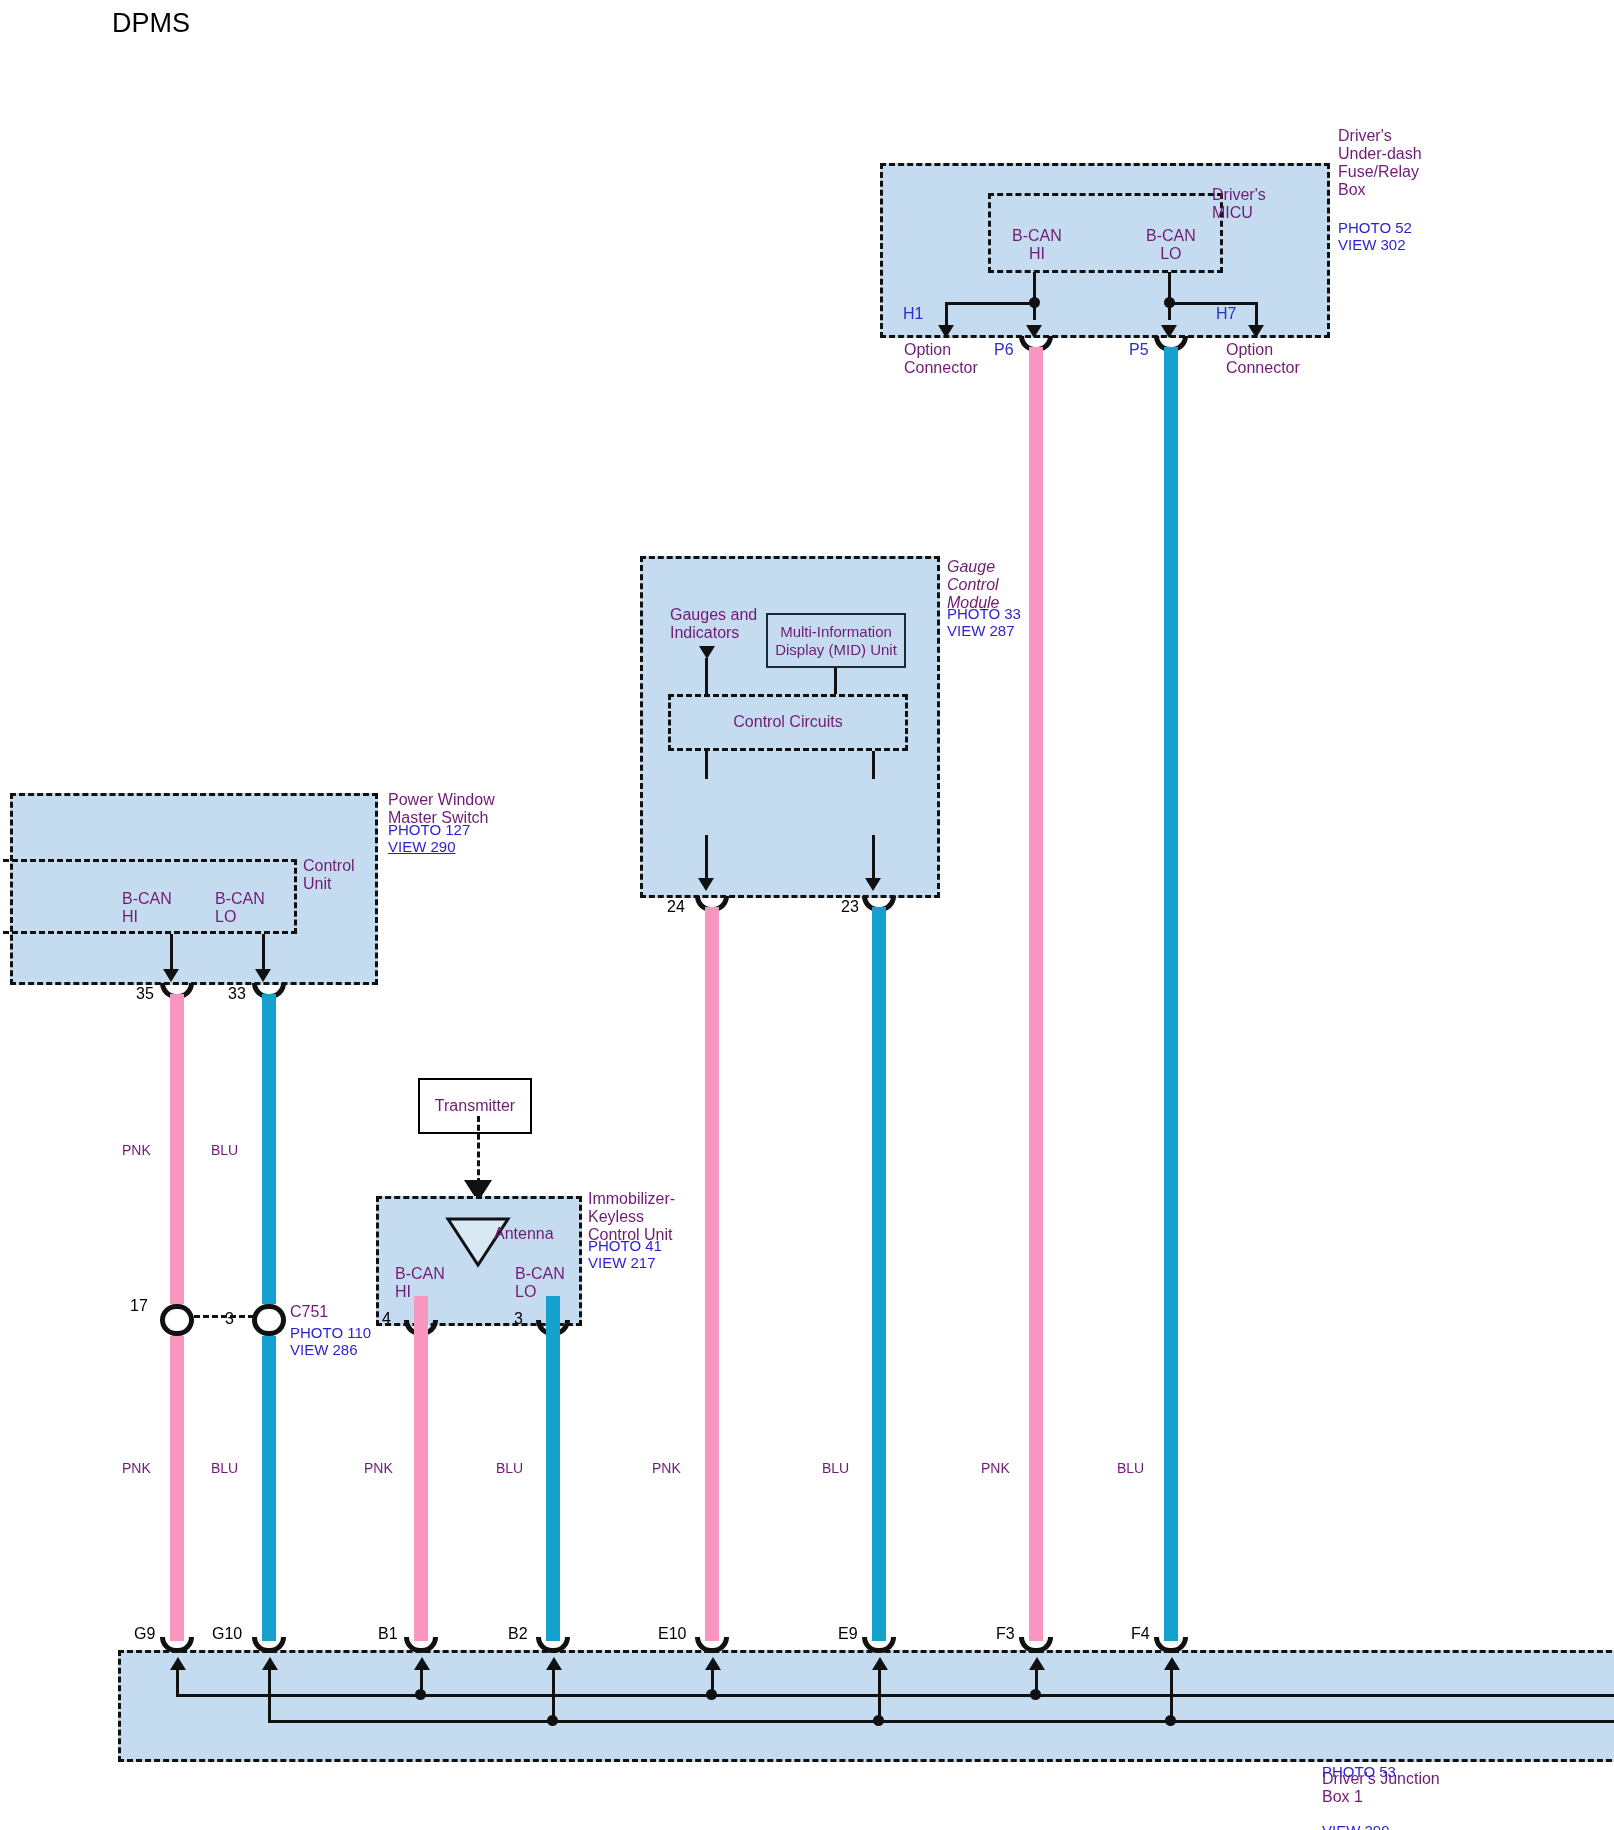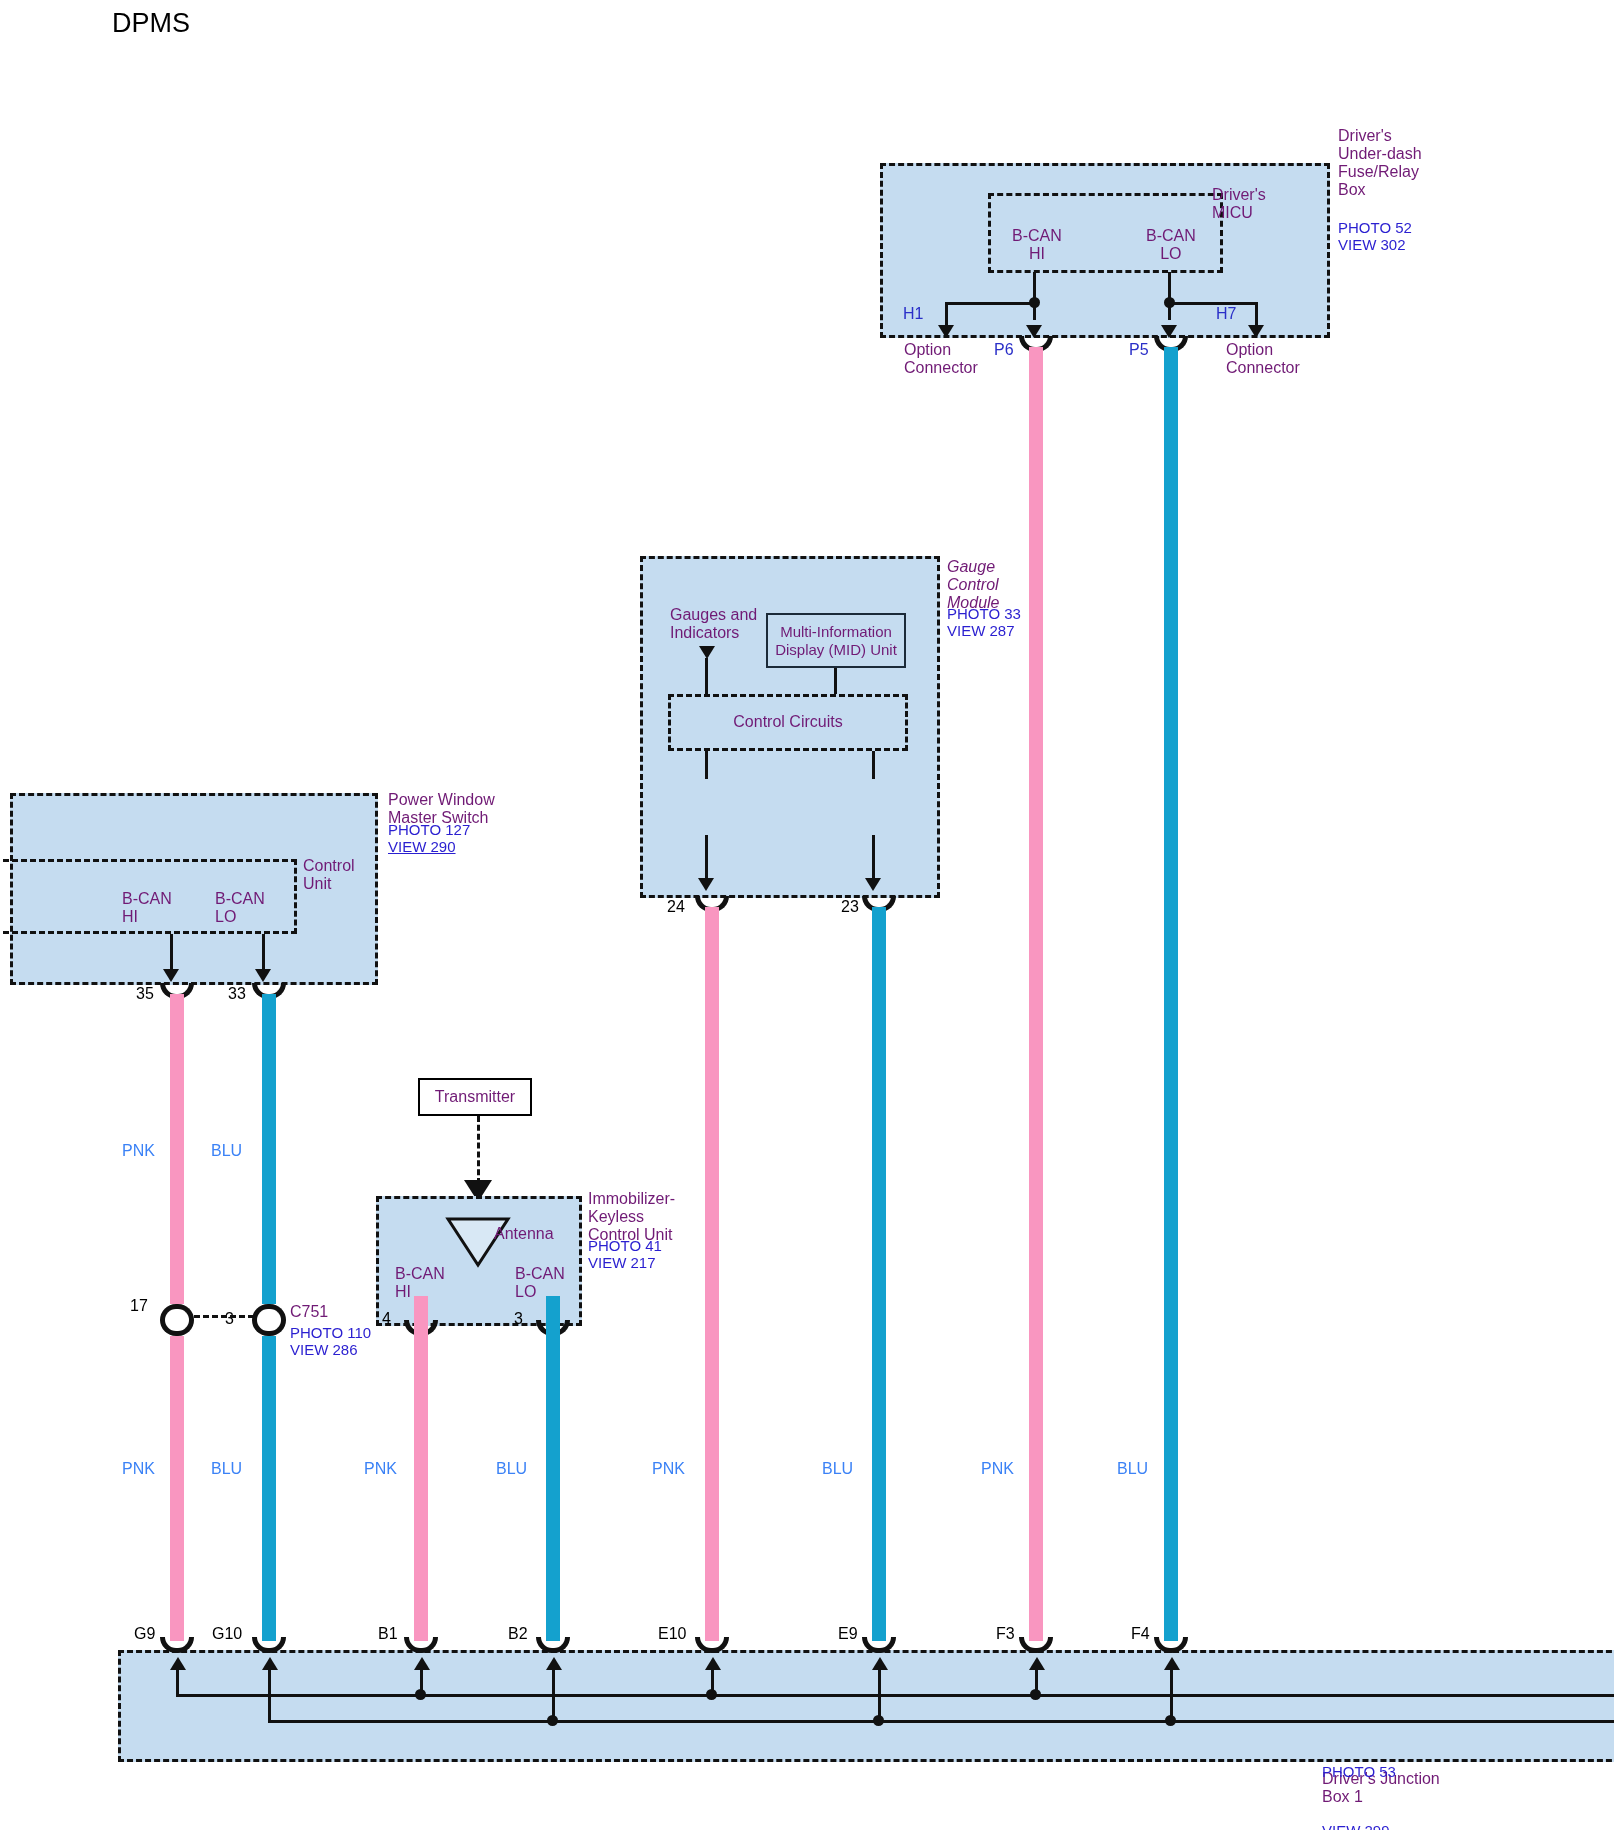--- a/index.html
+++ b/index.html
@@ -4,21 +4,21 @@
 <style>
   html,body{margin:0;padding:0;background:#ffffff;}
   body{font-family:"Liberation Sans", sans-serif;}
   #page{position:relative;width:1614px;height:1830px;background:#fff;overflow:hidden;padding-left:24px;}
 
   .abs{position:absolute;}
   .txt{font-size:16px;color:#701a75;line-height:1.12;white-space:pre;}
   .ref{font-size:15px;color:#2a1fd0;line-height:1.12;white-space:pre;}
   .pin{font-size:16px;color:#000;white-space:pre;}
   .pinblue{font-size:16px;color:#2a2fc8;white-space:pre;}
-  .wirelbl{font-size:16px;color:#3b82f6;white-space:pre;text-align:right;}
+  .wirelbl{font-size:14px;color:#701a75;white-space:pre;text-align:right;}
 
   
   .modbox{background:#c5dcf0;border:3px dashed #111;box-sizing:border-box;}
   .modbox-nofill{background:transparent;border:3px dashed #111;box-sizing:border-box;}
   
   .solidbox{background:#c5dcf0;border:2px solid #1b2a38;box-sizing:border-box;
             display:flex;align-items:center;justify-content:center;text-align:center;}
   .whitebox{background:#ffffff;border:2px solid #000;box-sizing:border-box;
             display:flex;align-items:center;justify-content:center;text-align:center;}
 
@@ -195,21 +195,21 @@
 
   <div class="dashline" style="left:194px;top:1315px;width:60px;"></div>
 
   <div class="abs txt" style="left:290px;top:1303px;">C751</div>
   <div class="abs ref" style="left:290px;top:1325px;">PHOTO 110</div>
   <div class="abs ref" style="left:290px;top:1342px;">VIEW 286</div>
 
   <div class="wire wire-pnk" style="left:170px;top:1336px;height:305px;"></div>
   <div class="wire wire-blu" style="left:262px;top:1336px;height:305px;"></div>
 
-  <div class="whitebox abs txt" style="left:418px;top:1078px;width:114px;height:38px;">
+  <div class="whitebox abs txt" style="left:418px;top:1078px;width:114px;height:56px;">
     <span>Transmitter</span>
   </div>
   <div class="dashline-v" style="left:477px;top:1116px;height:68px;"></div>
   <div class="arrow-down-lg" style="left:464px;top:1180px;"></div>
 
   <div class="abs modbox" style="left:376px;top:1196px;width:206px;height:130px;"></div>
 
   <div class="antenna-wrap" style="left:445px;top:1216px;">
     <svg width="66" height="52" viewBox="0 0 66 52">
       <polygon points="3,3 63,3 33,49" fill="#d8e8f5" stroke="#111" stroke-width="3"></polygon>

